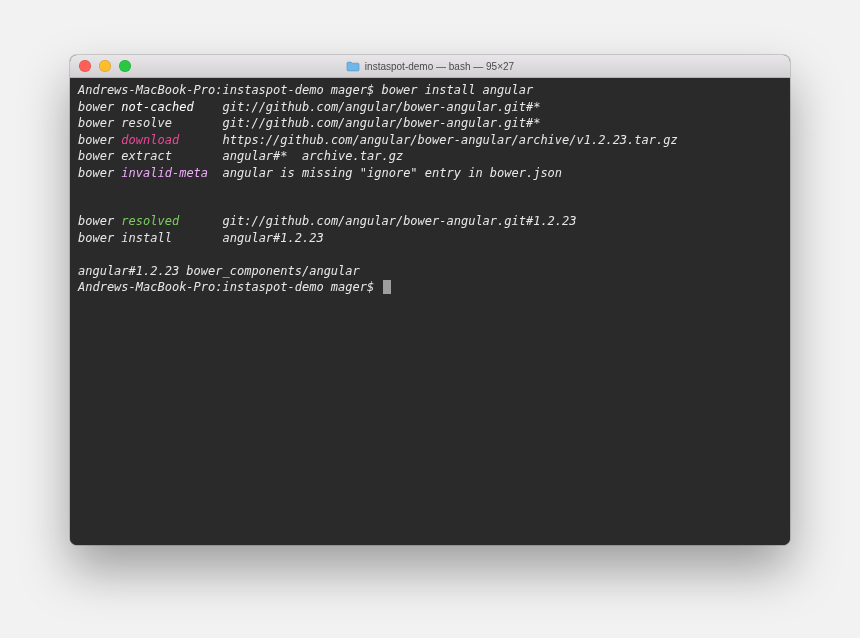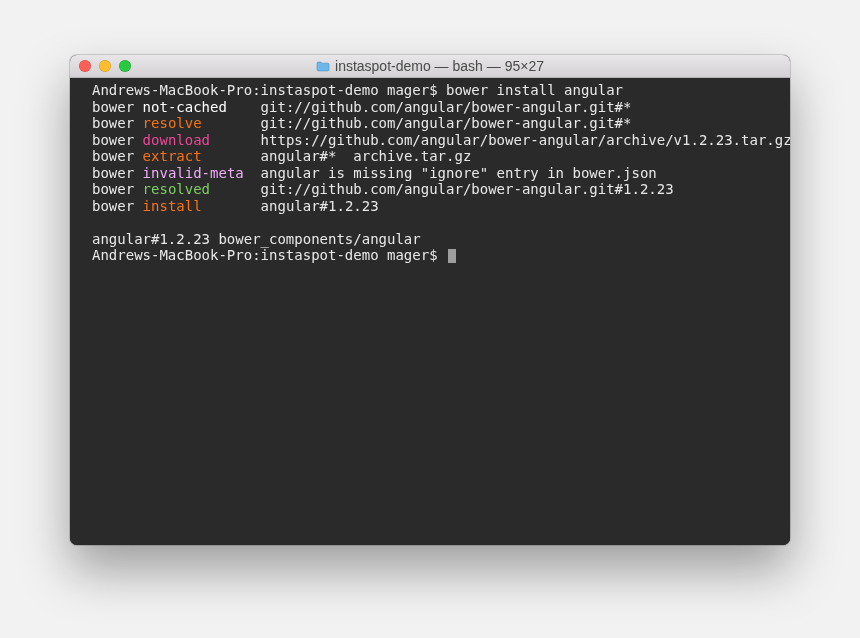--- a/index.html
+++ b/index.html
@@ -44,43 +44,44 @@
     box-shadow: inset 0 0 0 0.5px rgba(0,0,0,0.2);
   }
   .light.red    { background: #ff5f57; }
   .light.yellow { background: #ffbd2e; }
   .light.green  { background: #28c940; }
   .title-wrap {
     position: absolute;
     left: 0; right: 0;
     text-align: center;
     font-family: -apple-system, "Helvetica Neue", Arial, sans-serif;
-    font-size: 14px;
+    font-size: 10px;
     color: #4a4a4a;
     pointer-events: none;
     display: flex;
     justify-content: center;
     align-items: center;
     gap: 5px;
   }
   .folder-icon svg { display: block; }
   .term {
     flex: 1 1 auto;
     background: #2a2a2a;
     color: #dcdcdc;
-    font-size: 14px;
+    font-size: 12px;
     line-height: 16.5px;
-    padding: 4px 22px;
+    padding: 4px 8px;
     white-space: pre;
     overflow: hidden;
+    font-style: italic;
   }
   .line { display: block; }
   .col-white  { color: #e8e8e8; }
-  .col-cyan   { color: #f97316; }
-  .col-green  { color: #7ccf5f; }
+  .col-cyan   { color: #e5e5e5; }
+  .col-green  { color: #7ccf5f; margin-top: 32px; }
   .col-orange { color: #ffffff; }
   .col-red    { color: #f0abfc; }
   .col-path   { color: #ec4899; }
   .prompt-host { color: #e8e8e8; }
   .cursor {
     display: inline-block;
     width: 8px;
     height: 14px;
     background: #9e9e9e;
     vertical-align: text-bottom;

